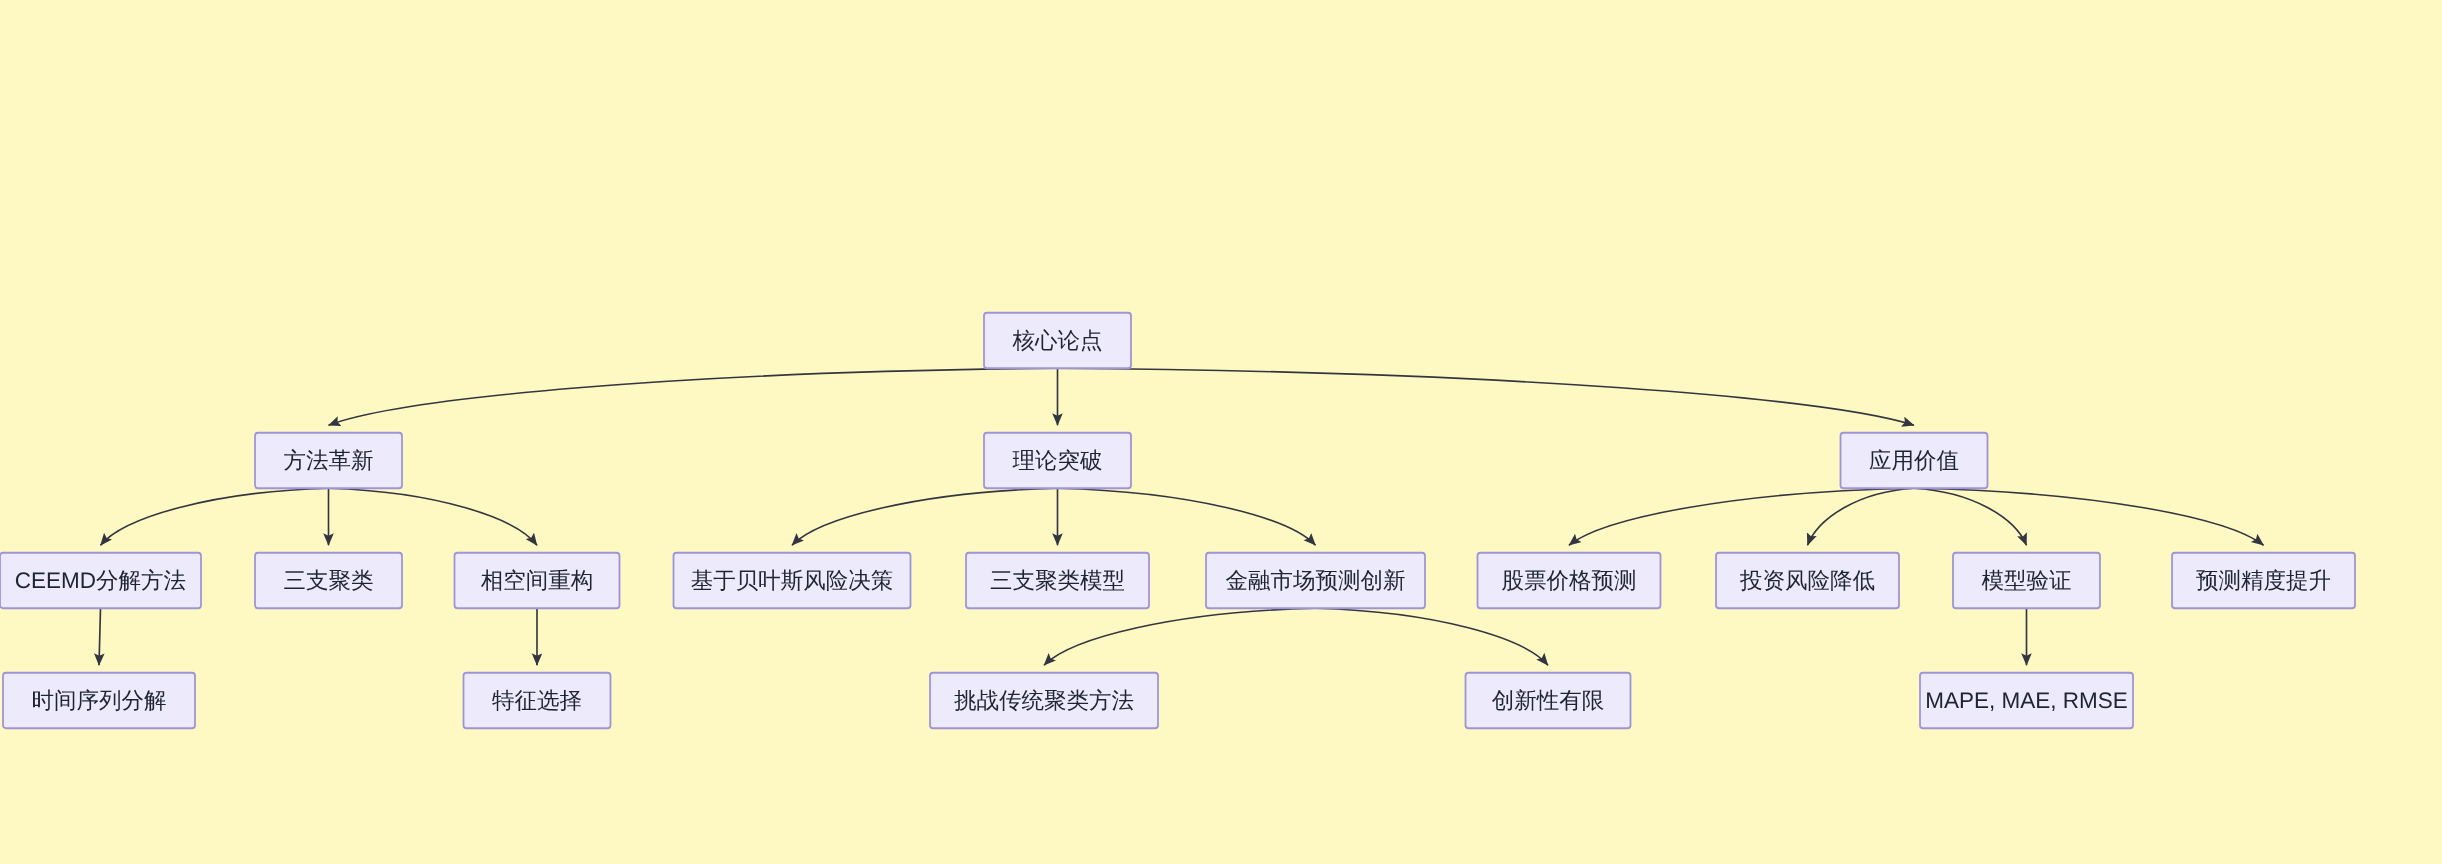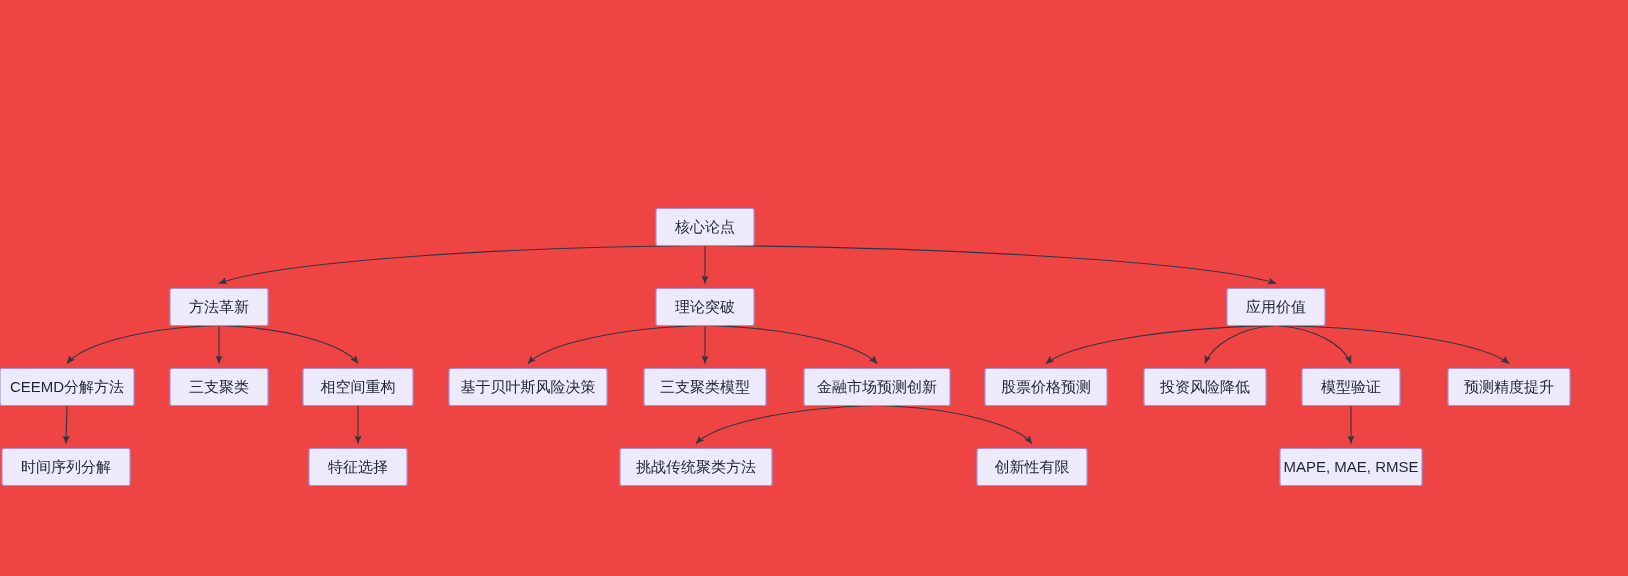--- a/index.html
+++ b/index.html
@@ -10,21 +10,21 @@
   body {
     width: 1628px;
     height: 576px;
     font-family: "Liberation Sans", "DejaVu Sans", sans-serif;
     overflow: hidden;
   }
   #diagram-root {
     position: relative;
     width: 1628px;
     height: 576px;
-    background: #ef4444;
+    background: #fef9c3;
   }
   svg#flow-svg {
     position: absolute;
     left: 0;
     top: 0;
     width: 1628px;
     height: 576px;
     display: block;
   }
   .node-rect {

